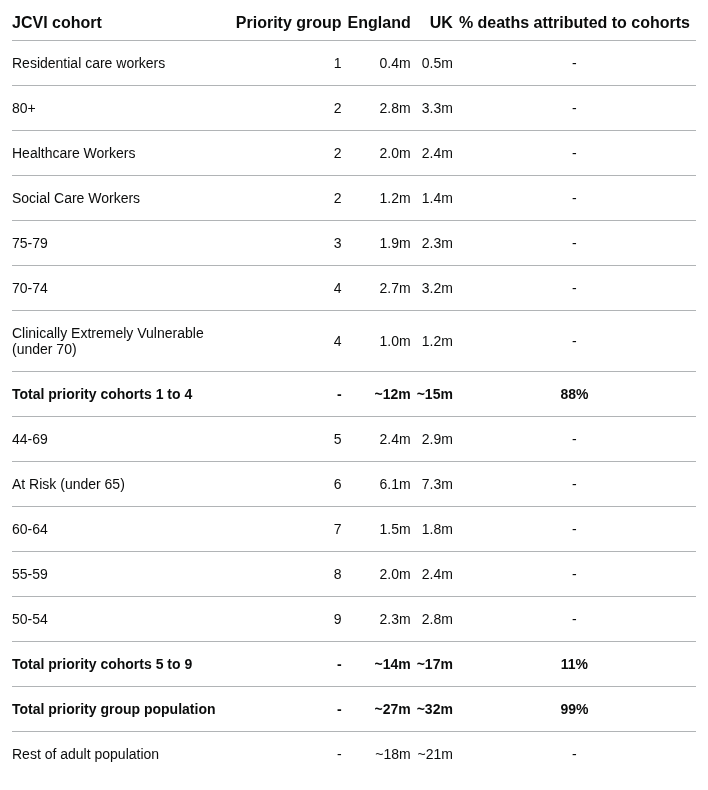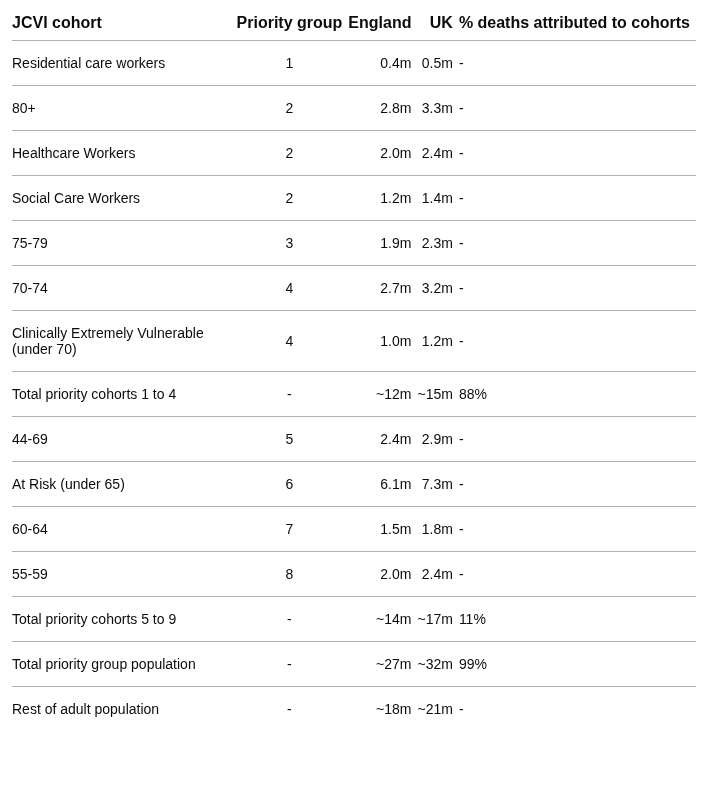--- a/index.html
+++ b/index.html
@@ -21,39 +21,39 @@
       padding: 6px 6px 8px 0;
       vertical-align: top;
       font-size: 16px;
     }
     td {
       padding: 14px 6px 14px 0;
       border-top: 1px solid #b1b4b6;
       vertical-align: middle;
     }
     th.col-priority, td.col-priority {
-      text-align: center;
+      text-align: right;
       padding-right: 6px;
       white-space: nowrap;
     }
     th.col-eng, td.col-eng,
     th.col-uk, td.col-uk {
       text-align: right;
       padding-right: 6px;
       white-space: nowrap;
     }
     th.col-deaths, td.col-deaths {
-      text-align: left;
+      text-align: center;
       white-space: nowrap;
     }
     th.col-cohort, td.col-cohort {
       padding-right: 10px;
     }
     tr.bold td {
-      font-weight: 400;
+      font-weight: 700;
     }
   </style>
 </head>
 <body>
 
 <table>
   <thead>
     <tr>
       <th class="col-cohort">JCVI cohort</th>
       <th class="col-priority">Priority group</th>
@@ -140,20 +140,27 @@
         <td class="col-uk">1.8m</td>
         <td class="col-deaths">-</td>
       </tr>
       <tr>
         <td class="col-cohort">55-59</td>
         <td class="col-priority">8</td>
         <td class="col-eng">2.0m</td>
         <td class="col-uk">2.4m</td>
         <td class="col-deaths">-</td>
       </tr>
+      <tr>
+        <td class="col-cohort">50-54</td>
+        <td class="col-priority">9</td>
+        <td class="col-eng">2.3m</td>
+        <td class="col-uk">2.8m</td>
+        <td class="col-deaths">-</td>
+      </tr>
       <tr class="bold">
         <td class="col-cohort">Total priority cohorts 5 to 9</td>
         <td class="col-priority">-</td>
         <td class="col-eng">~14m</td>
         <td class="col-uk">~17m</td>
         <td class="col-deaths">11%</td>
       </tr>
       <tr class="bold">
         <td class="col-cohort">Total priority group population</td>
         <td class="col-priority">-</td>

